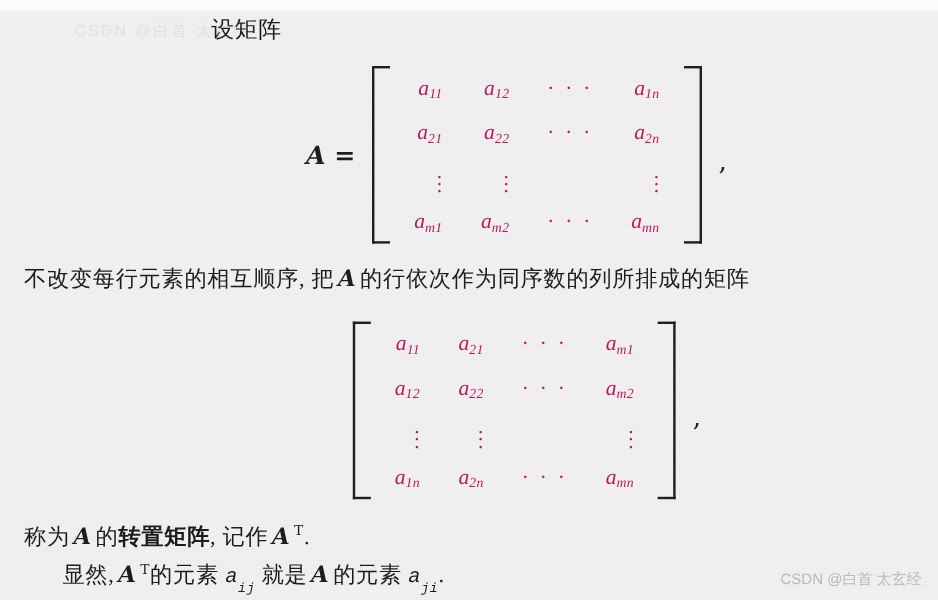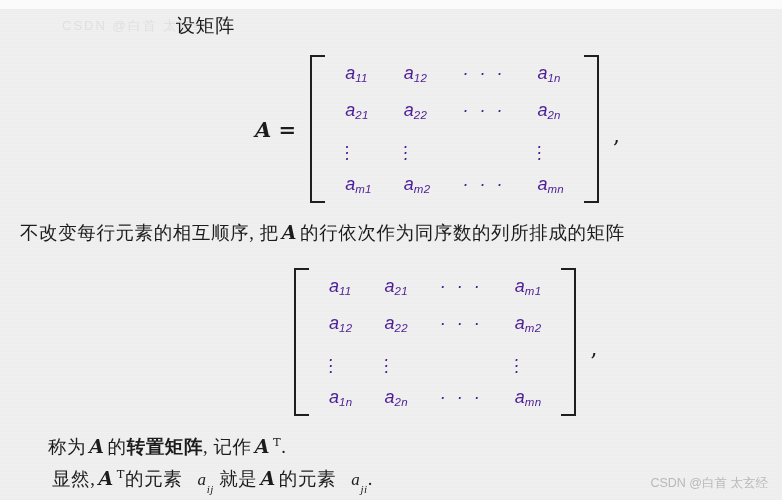--- a/index.html
+++ b/index.html
@@ -96,27 +96,27 @@
     border-bottom: 2.3px solid #1f1f1f;
   }
   .bracket.left  { border-left: 2.6px solid #1f1f1f; }
   .bracket.right { border-right: 2.6px solid #1f1f1f; }
 
   table.matrix {
     border-collapse: collapse;
     margin: 0 4px;
   }
   table.matrix td {
-    text-align: left;
+    text-align: right;
     font-size: 18px;
-    font-family: Liberation Sans, sans-serif;
+    font-family: Liberation Serif, serif;
     font-style: italic;
     padding: 0;
     white-space: nowrap;
-    color: #4c1d95;
+    color: #be185d;
   }
   table.matrix td sub {
     font-size: 11.5px;
     font-style: italic;
     vertical-align: baseline;
     position: relative;
     top: 3px;
     letter-spacing: 0.3px;
   }
   td.hdots {
@@ -155,24 +155,23 @@
   }
   .line .bold-cjk { font-weight: bold; }
   .line .sup {
     font-size: 11.5px;
     vertical-align: super;
     font-style: normal;
     font-weight: normal;
     font-family: "DejaVu Serif", serif;
   }
   .line .sub-it {
-    font-family: Liberation Serif, serif;
+    font-family: Liberation Mono, monospace;
     font-style: italic;
     font-size: 17px;
-    margin-left: 10px;
   }
   .line .sub-it sub {
     font-size: 11px;
     position: relative;
     top: 3px;
   }
 </style>
 </head>
 <body>
 
@@ -249,21 +248,21 @@
       <td style="padding-left: 16px; padding-right: 16px;">a<sub>2n</sub></td>
       <td class="hdots" style="padding-left: 16px; padding-right: 16px;">· · ·</td>
       <td style="padding-left: 16px; padding-right: 16px;">a<sub>mn</sub></td>
     </tr>
   </tbody>
     </table>
   <div class="bracket right"></div>
   <div class="trail-comma">,</div>
 </div>
 
-<div class="line cjk" id="line-2" style="left:20px; top:430px;margin-left:28px;">
+<div class="line cjk" id="line-2" style="left:20px; top:430px;">
   <span>称为</span><span class="var">A</span><span>的</span><span class="bold-cjk">转置矩阵</span><span>, 记作</span><span class="var">A</span><span class="sup">T</span><span>.</span>
 </div>
 
 <div class="line cjk" id="line-3" style="left:52px; top:462px;">
   <span>显然,</span><span class="var">A</span><span class="sup">T</span><span>的元素</span>&nbsp;<span class="sub-it">a<sub>ij</sub></span>&nbsp;<span>就是</span><span class="var">A</span><span>的元素</span>&nbsp;<span class="sub-it">a<sub>ji</sub></span><span>.</span>
 </div>
 
 <div id="csdn-watermark">CSDN @白首 太玄经</div>
 
 </body></html>

